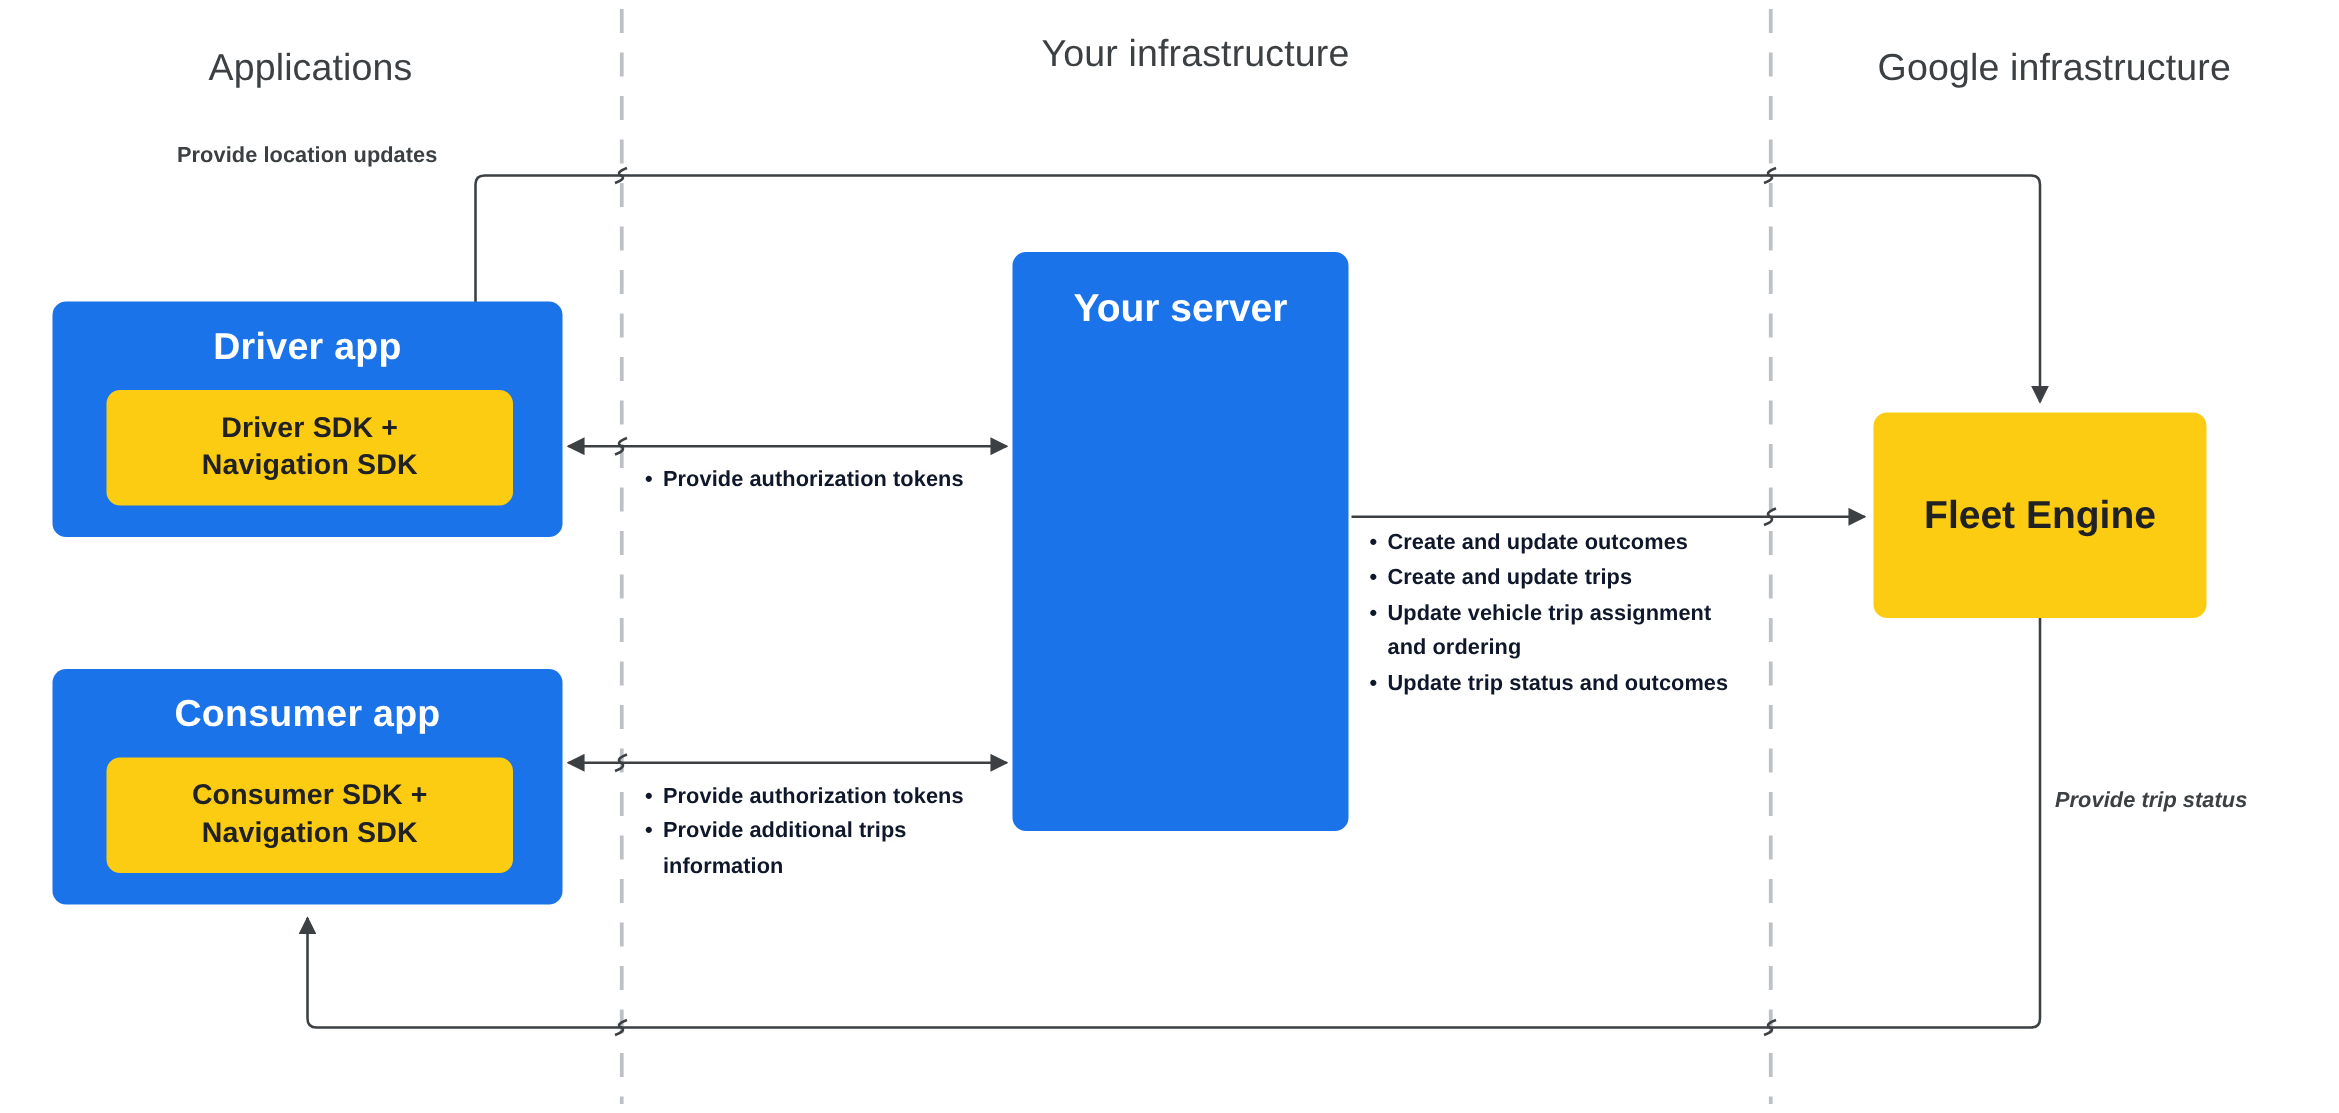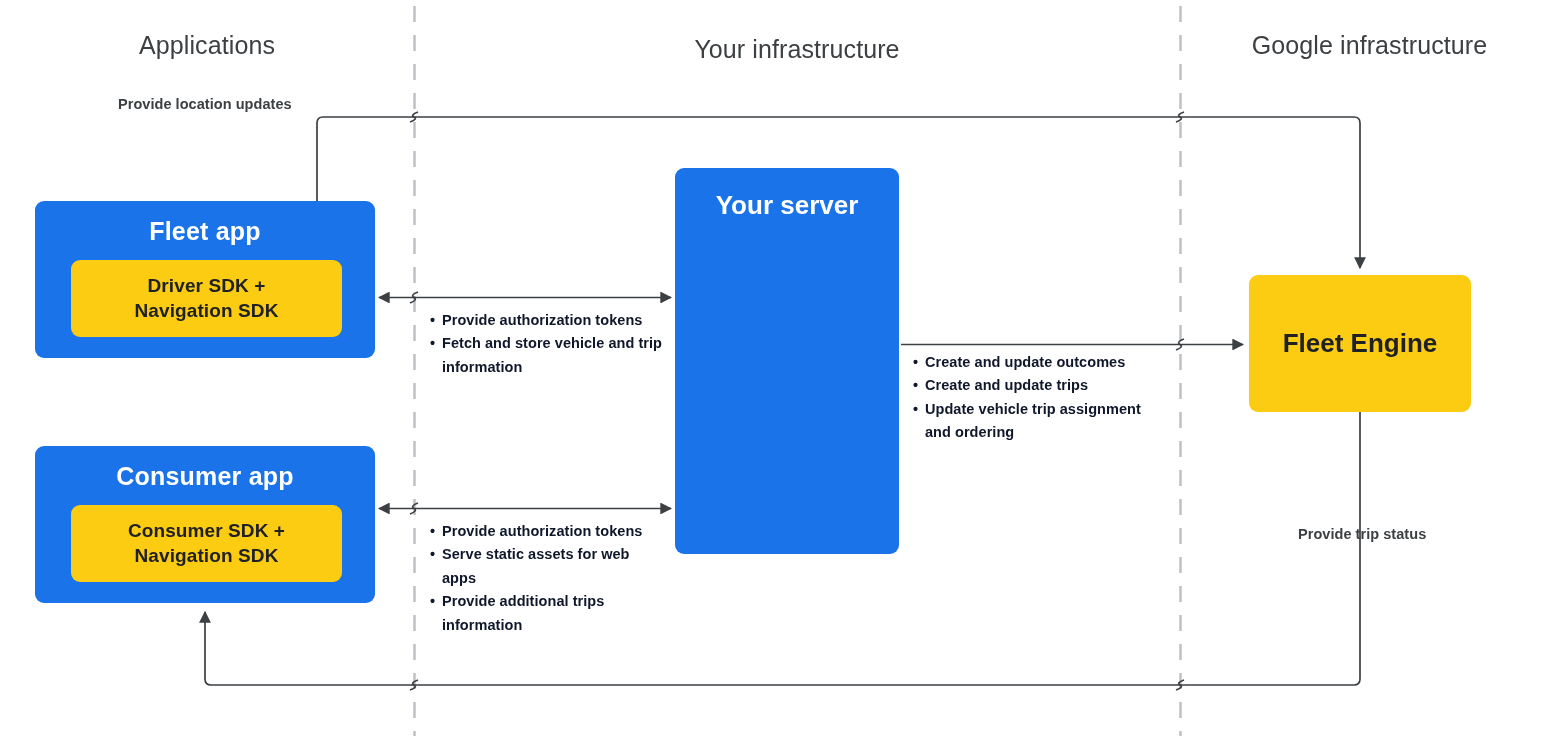--- a/index.html
+++ b/index.html
@@ -31,21 +31,21 @@
   .col-head {
     position: absolute;
     font-size: 25px;
     font-weight: 400;
     color: #3c4043;
     white-space: nowrap;
     text-align: center;
     letter-spacing: 0.1px;
   }
   #head-applications { left: 0px;    top: 31px; width: 414px; }
-  #head-your-infra   { left: 414px;  top: 35px; width: 766px; }
+  #head-your-infra   { left: 414px;  top: 22px; width: 766px; }
   #head-google-infra { left: 1180px; top: 31px; width: 379px; }
 
   
   .app-box {
     position: absolute;
     background: #1a73e8;
     border-radius: 9px;
     color: #ffffff;
   }
   .app-box .app-title {
@@ -119,21 +119,21 @@
   
   .wire-label {
     position: absolute;
     font-size: 14.5px;
     font-weight: 700;
     color: #3c4043;
     white-space: nowrap;
     letter-spacing: 0.05px;
   }
   #label-location-updates { left: 118px;  top: 96px; }
-  #label-trip-status      { left: 1298px; top: 526px; }
+  #label-trip-status      { left: 1370px; top: 526px; font-style: italic; }
 
   
   .bullets {
     position: absolute;
     font-size: 14.5px;
     font-weight: 700;
     color: #0f172a;
     line-height: 1.62;
     letter-spacing: 0.05px;
   }
@@ -188,21 +188,21 @@
       <path d="M 1176 690 Q 1184 687 1180 685 Q 1176 683 1184 680"></path>
       <path d="M 1176 122 Q 1184 119 1180 117 Q 1176 115 1184 112"></path>
     </g>
   </svg>
 
   <div class="col-head" id="head-applications">Applications</div>
   <div class="col-head" id="head-your-infra">Your infrastructure</div>
   <div class="col-head" id="head-google-infra">Google infrastructure</div>
 
   <div class="app-box" id="driver-app">
-    <div class="app-title">Fleet app</div>
+    <div class="app-title">Driver app</div>
     <div class="sdk-box" id="driver-sdk">Driver SDK +<br>Navigation SDK</div>
   </div>
 
   <div class="app-box" id="consumer-app">
     <div class="app-title">Consumer app</div>
     <div class="sdk-box" id="consumer-sdk">Consumer SDK +<br>Navigation SDK</div>
   </div>
 
   <div id="your-server">
     <div class="server-title">Your server</div>
@@ -210,26 +210,25 @@
 
   <div id="fleet-engine">
     <div class="fleet-title">Fleet Engine</div>
   </div>
 
   <div class="wire-label" id="label-location-updates">Provide location updates</div>
   <div class="wire-label" id="label-trip-status">Provide trip status</div>
 
   <div class="bullets" id="bullets-driver">
       <div class="bullet-item">Provide authorization tokens</div>
-      <div class="bullet-item">Fetch and store vehicle and trip information</div>
     </div>
   <div class="bullets" id="bullets-consumer">
       <div class="bullet-item">Provide authorization tokens</div>
-      <div class="bullet-item">Serve static assets for web apps</div>
       <div class="bullet-item">Provide additional trips information</div>
     </div>
   <div class="bullets" id="bullets-server">
       <div class="bullet-item">Create and update outcomes</div>
       <div class="bullet-item">Create and update trips</div>
       <div class="bullet-item">Update vehicle trip assignment and ordering</div>
+      <div class="bullet-item">Update trip status and outcomes</div>
     </div>
 
 </div>
 
 </body></html>

